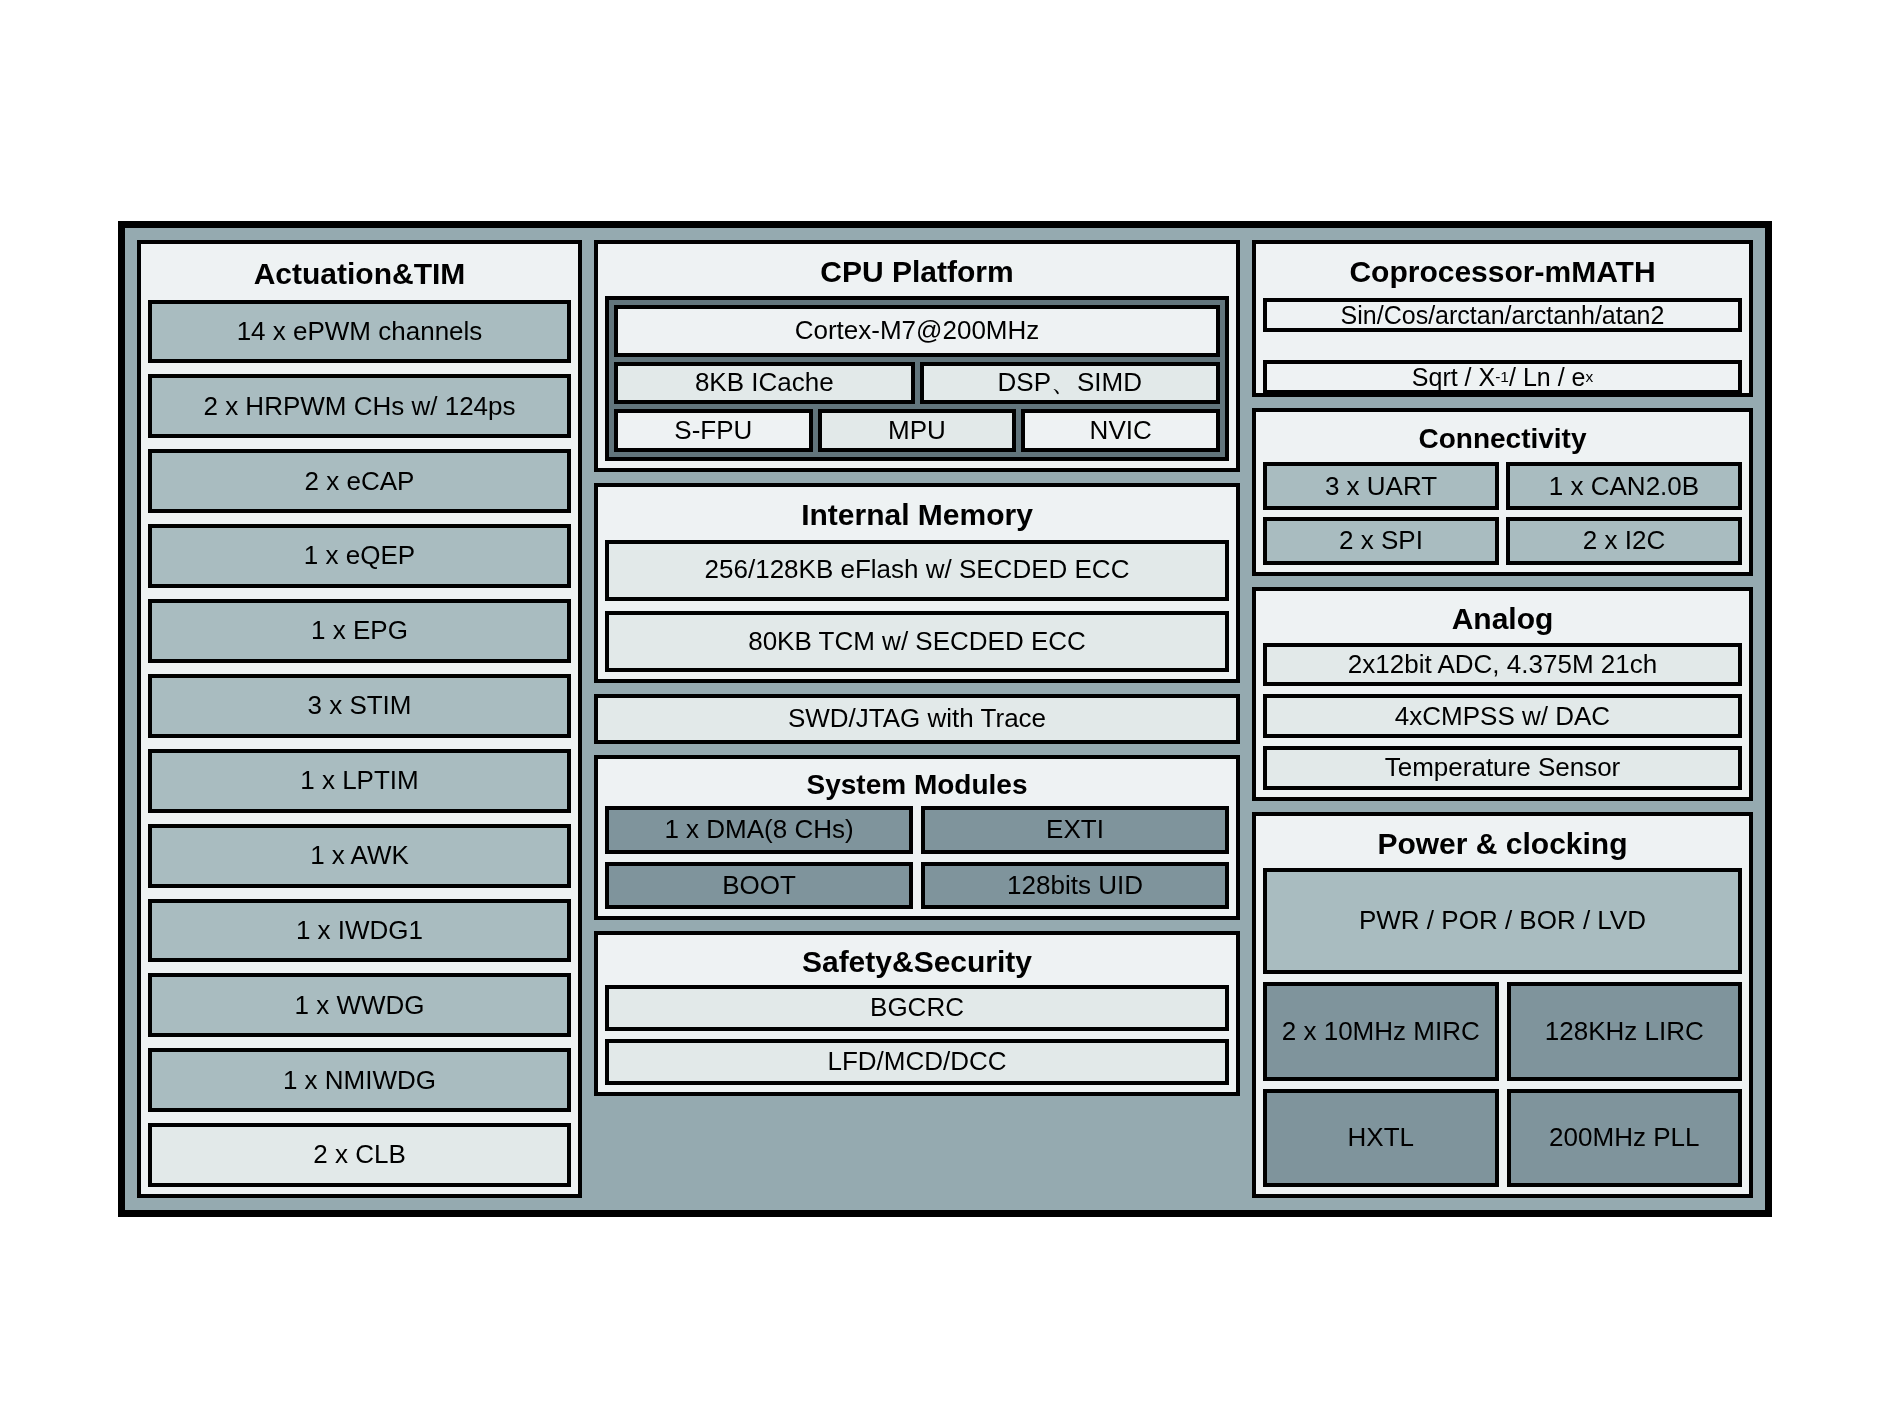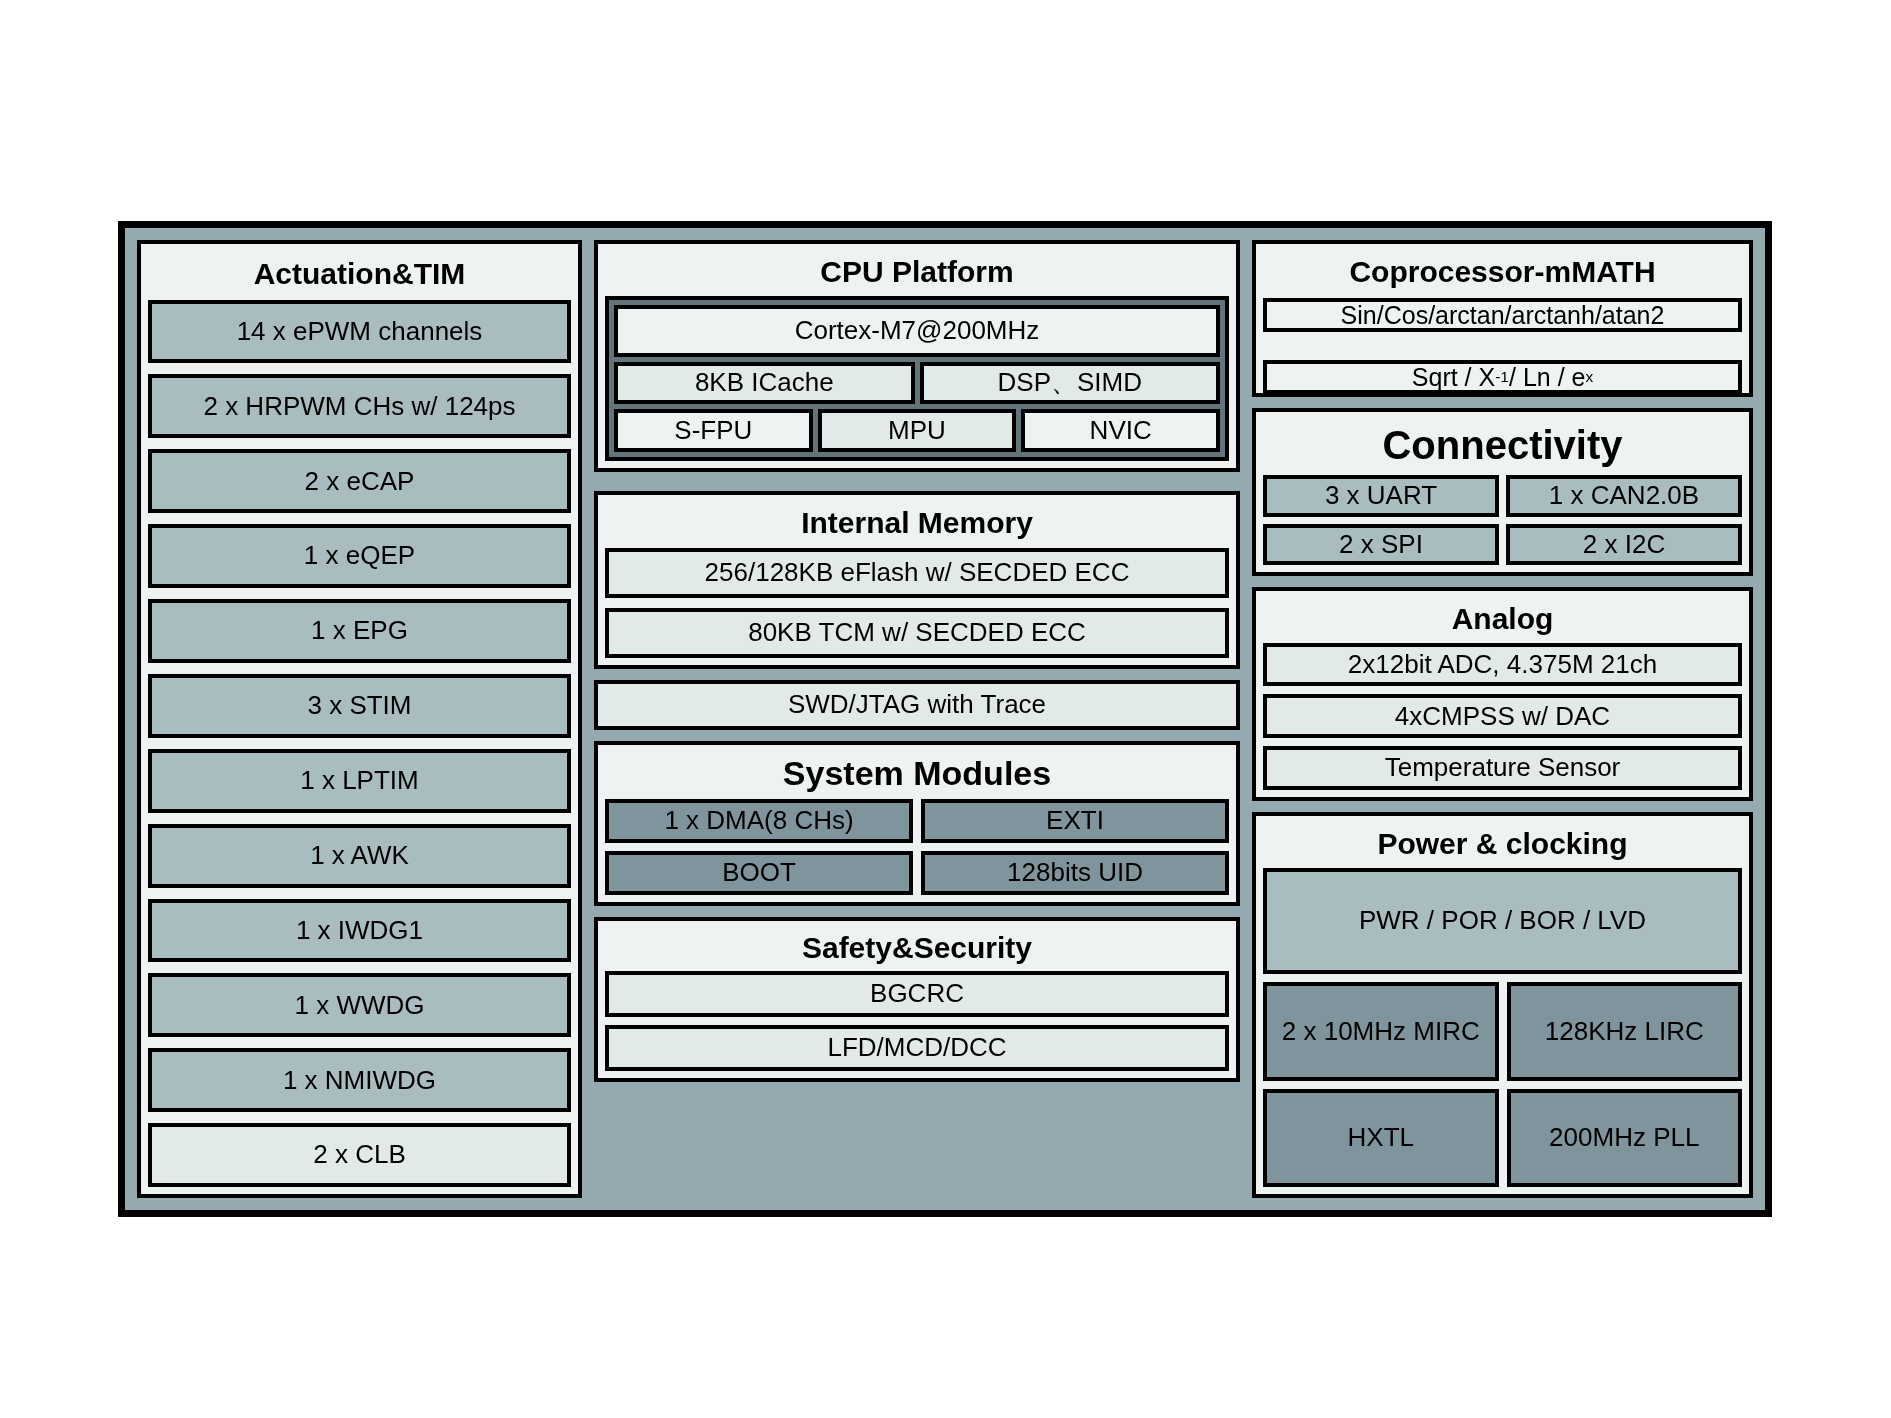--- a/index.html
+++ b/index.html
@@ -87,50 +87,50 @@
     padding: 5px;
     display: flex; flex-direction: column; gap: 5px;
   }
   #cpu-inner .cell { font-size: 26px; text-align: center; }
   #cpu-core { height: 52px; }
   #cpu-row-a { flex: 1; gap: 5px; }
   #cpu-row-a .cell { flex: 1; }
   #cpu-row-b { flex: 1; gap: 5px; }
   #cpu-row-b .cell { flex: 1; }
 
-  #memory-group { height: 178px; margin-top: 8px; }
+  #memory-group { height: 200px; }
   #memory-group .group-title { font-size: 30px; padding: 6px 0 9px 0; }
   #memory-list { flex: 1; display: flex; flex-direction: column; gap: 10px; }
   #memory-list .cell { flex: 1; font-size: 26px; }
 
   #swd-cell { height: 50px; font-size: 26px; }
 
   #sysmod-group { height: 165px; }
-  #sysmod-group .group-title { font-size: 34px; padding: 5px 0 7px 0; }
+  #sysmod-group .group-title { font-size: 28px; padding: 5px 0 7px 0; }
   #sysmod-grid { flex: 1; display: flex; flex-direction: column; gap: 8px; }
   #sysmod-grid .row2 { flex: 1; gap: 8px; }
   #sysmod-grid .cell { flex: 1; font-size: 26px; }
 
   #safety-group { height: 165px; }
   #safety-group .group-title { font-size: 30px; padding: 5px 0 7px 0; }
   #safety-list { flex: 1; display: flex; flex-direction: column; gap: 8px; }
   #safety-list .cell { flex: 1; font-size: 26px; }
 
   
   #col-right > * { margin-bottom: 11px; }
   #col-right > *:last-child { margin-bottom: 0; }
 
   #mmath-group { height: 157px; }
   #mmath-group .group-title { font-size: 30px; padding: 6px 0 10px 0; }
   #mmath-list { flex: 1; display: flex; flex-direction: column; gap: 28px; }
   #mmath-list .cell { flex: 1; font-size: 25px; }
   sup { font-size: 0.62em; vertical-align: super; line-height: 0; }
 
   #conn-group { height: 168px; }
-  #conn-group .group-title { font-size: 40px; padding: 6px 0 9px 0; }
+  #conn-group .group-title { font-size: 28px; padding: 6px 0 9px 0; }
   #conn-grid { flex: 1; display: flex; flex-direction: column; gap: 7px; }
   #conn-grid .row2 { flex: 1; gap: 7px; }
   #conn-grid .cell { flex: 1; font-size: 26px; }
 
   #analog-group { height: 214px; }
   #analog-group .group-title { font-size: 30px; padding: 6px 0 8px 0; }
   #analog-list { flex: 1; display: flex; flex-direction: column; gap: 8px; }
   #analog-list .cell { flex: 1; font-size: 26px; }
 
   #power-group { flex: 1; }

